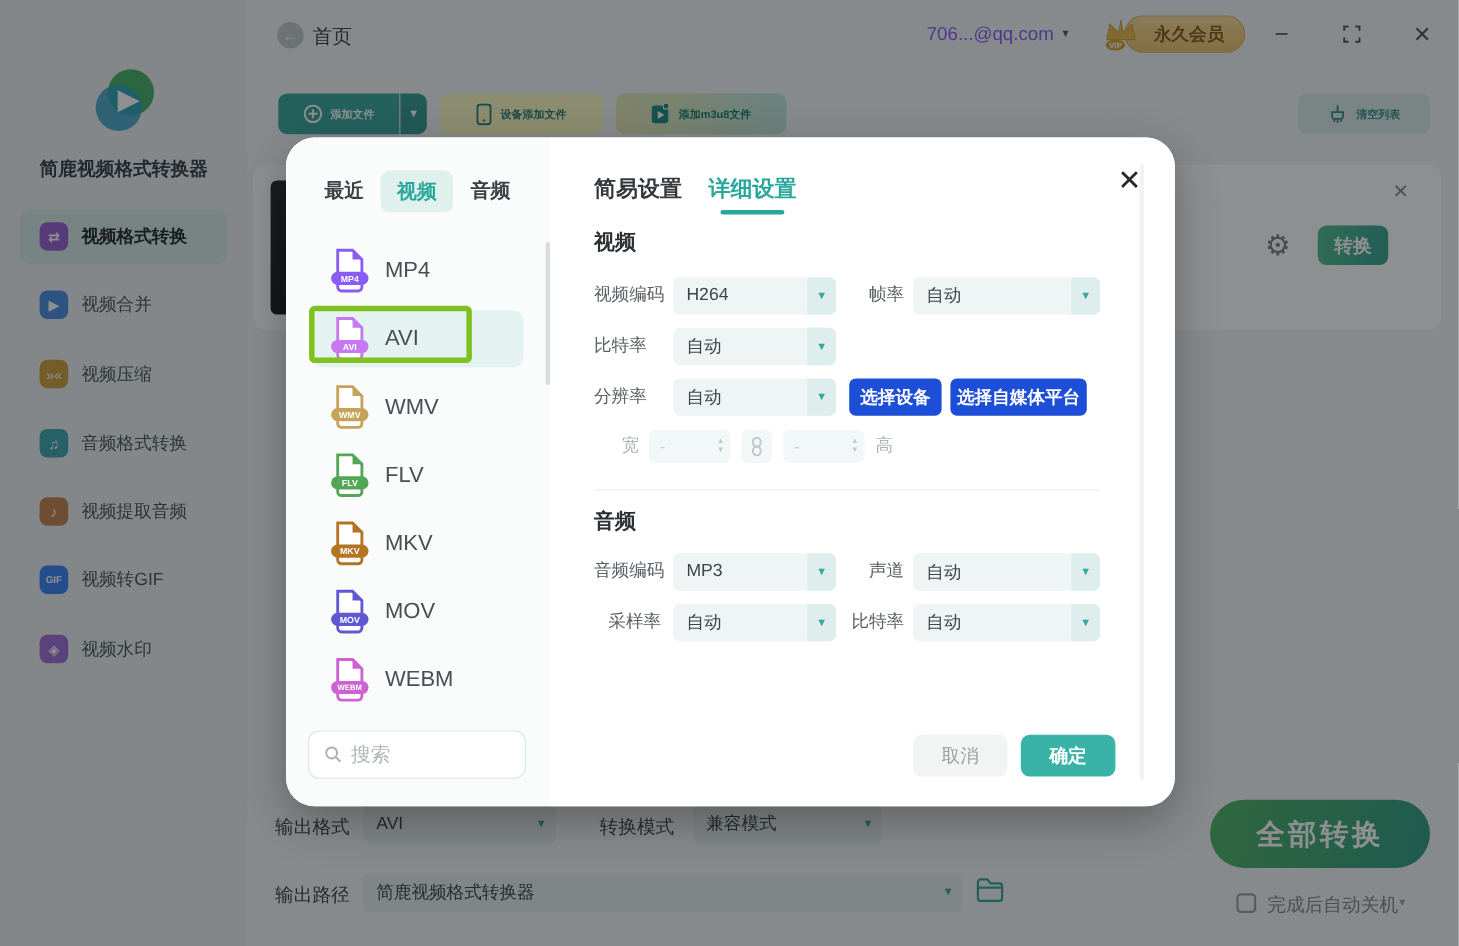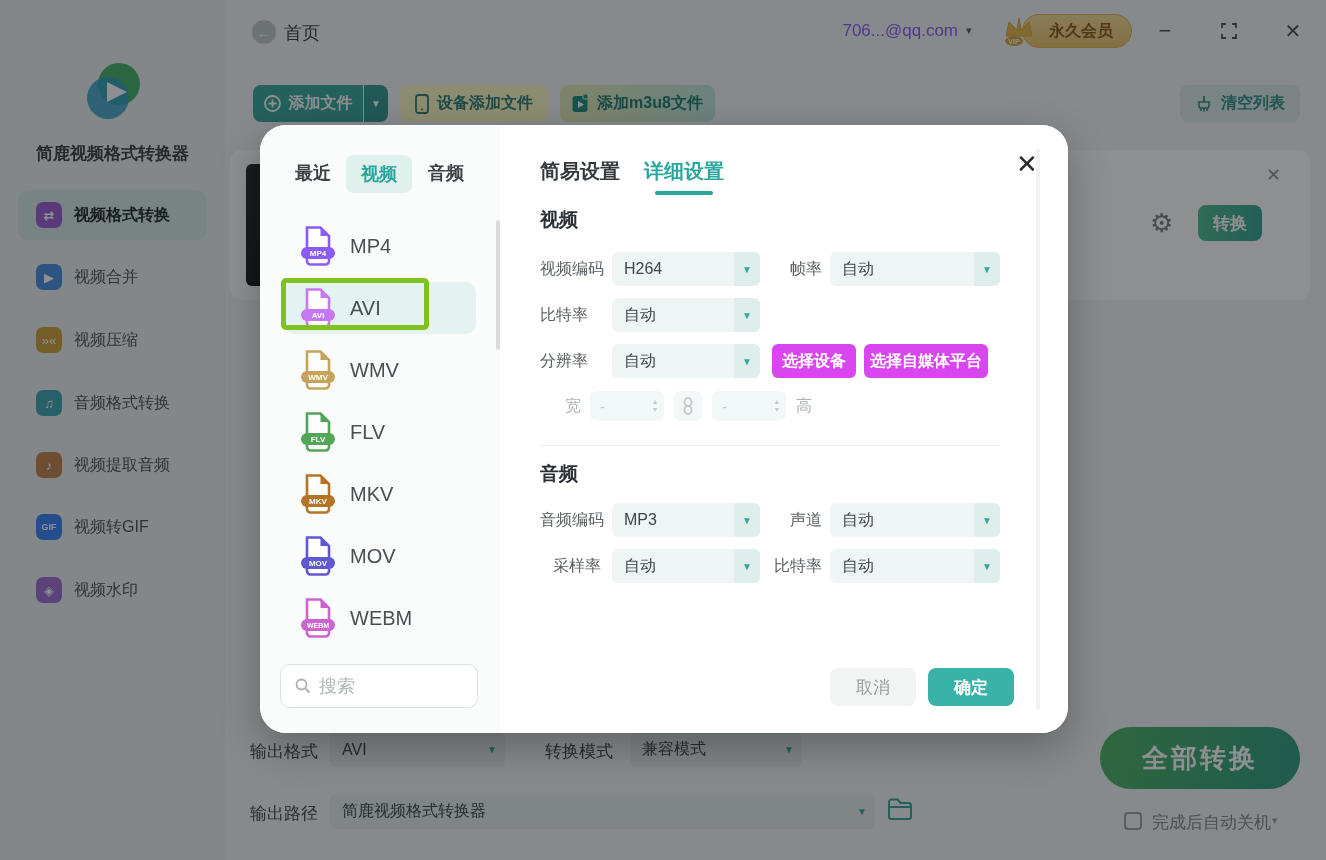--- a/index.html
+++ b/index.html
@@ -22,21 +22,21 @@
   .account { position:absolute; left:828px; top:21px; width:130px; text-align:right; font-size:17px; color:#8b5cf6; cursor:pointer; }
   .account-caret { position:absolute; left:966px; top:24px; font-size:11px; color:#55595d; }
   .vip-badge { position:absolute; left:1002px; top:11px; height:40px; display:flex; align-items:center; cursor:pointer; }
   .vip-pill { height:34px; margin-left:-14px; padding:0 18px 0 26px; border-radius:17px; background:linear-gradient(180deg,#f7dc9a,#eec26a); border:1px solid #e0b25c; color:#8a5a1e; font-size:16px; font-weight:bold; display:flex; align-items:center; }
   .win-btn { position:absolute; top:18px; width:26px; height:26px; display:flex; align-items:center; justify-content:center; color:#4d5358; cursor:pointer; }
   .win-min { left:1152px; font-size:22px; }
   .win-max { left:1216px; }
   .win-close { left:1280px; font-size:20px; }
 
   
-  .tb-btn { position:absolute; top:85px; height:37px; border-radius:8px; display:flex; align-items:center; justify-content:center; gap:8px; font-size:16px; font-weight:bold; cursor:pointer; }
+  .tb-btn { position:absolute; top:85px; height:37px; border-radius:8px; display:flex; align-items:center; justify-content:center; gap:8px; font-size:10px; font-weight:bold; cursor:pointer; }
   .btn-addfile { left:253px; width:110px; background:#3aa79d; color:#fff; border-radius:8px 0 0 8px; }
   .btn-addfile-caret { left:364px; width:24px; background:#339a91; color:#fff; border-radius:0 8px 8px 0; font-size:10px; }
   .btn-device { left:400px; width:148px; background:#fef9c3; color:#2c7f78; }
   .btn-m3u8 { left:560px; width:155px; background:linear-gradient(90deg,#e6e9b4,#bfe6de); color:#1f7d74; }
   .btn-clear { left:1180px; width:120px; background:#dcebe9; color:#338f86; }
 
   
   .file-card { position:absolute; left:230px; top:150px; width:1080px; height:150px; background:#ffffff; border-radius:12px; }
   .thumb { position:absolute; left:16px; top:14px; width:144px; height:122px; border-radius:6px; background:linear-gradient(115deg,#26292d 0%,#17191c 40%,#2e3338 60%,#141619 100%); }
   .gear { position:absolute; left:920px; top:58px; font-size:26px; color:#7a8084; cursor:pointer; }
@@ -77,21 +77,21 @@
 
   .modal-right { position:absolute; left:240px; top:0; width:568px; height:608px; background:#fff; border-radius:0 26px 26px 0; }
   .stab { position:absolute; top:33px; font-size:20px; font-weight:bold; color:#33383c; cursor:pointer; }
   .stab-simple { left:40px; }
   .stab-detail { left:144px; color:#2aa79c; }
   .stab-underline { position:absolute; left:155px; top:66px; width:58px; height:4px; border-radius:2px; background:#2aa79c; }
   .modal-close { position:absolute; left:516px; top:26px; font-size:26px; color:#26292c; cursor:pointer; line-height:1; }
   .sec-head { position:absolute; left:40px; font-size:19px; font-weight:bold; color:#2b3034; }
   .frm-label { position:absolute; font-size:16px; color:#5a6064; line-height:34px; }
   .msel { position:absolute; height:34px;gap:39px; }
-  .teal-btn { position:absolute; height:34px; border-radius:6px; background:#d946ef; color:#fff; font-size:16px; font-weight:bold; display:flex; align-items:center; justify-content:center; cursor:pointer; }
+  .teal-btn { position:absolute; height:34px; border-radius:6px; background:#1d4ed8; color:#fff; font-size:16px; font-weight:bold; display:flex; align-items:center; justify-content:center; cursor:pointer; }
   .numin { position:absolute; height:30px; width:74px; background:#f2f8f7; border-radius:6px; display:flex; align-items:center; cursor:default; }
   .numin-val { flex:1; padding-left:10px; font-size:15px; color:#c3cbca; }
   .numin-arrows { width:18px; display:flex; flex-direction:column; align-items:center; color:#c0cac9; font-size:7px; line-height:8px; cursor:pointer; }
   .link-box { position:absolute; width:28px; height:30px; background:#f2f8f7; border-radius:6px; display:flex; align-items:center; justify-content:center; }
   .divider { position:absolute; left:40px; top:320px; width:460px; height:1px; background:#ececec; }
   .btn-cancel { position:absolute; left:330px; top:543px; width:86px; height:38px; border-radius:8px; background:#f2f4f4; color:#9aa0a0; font-size:17px; display:flex; align-items:center; justify-content:center; cursor:pointer; }
   .btn-ok { position:absolute; left:428px; top:543px; width:86px; height:38px; border-radius:8px; background:#39b3a8; color:#fff; font-size:17px; font-weight:bold; display:flex; align-items:center; justify-content:center; cursor:pointer; }
   .vtrack { position:absolute; left:536px; top:24px; width:4px; height:560px; background:#f0f3f3; border-radius:2px; }
 </style>
 </head>

